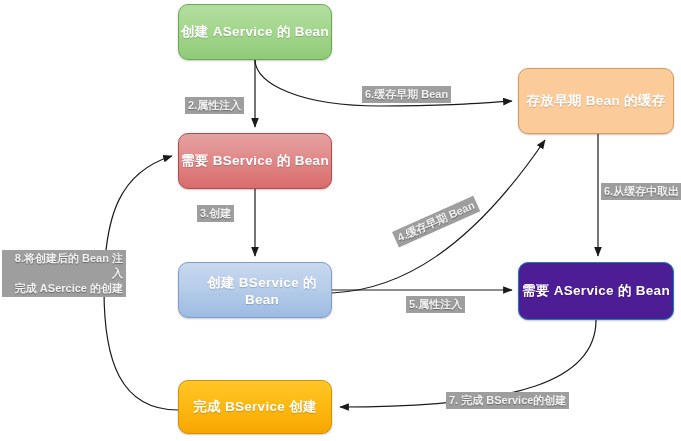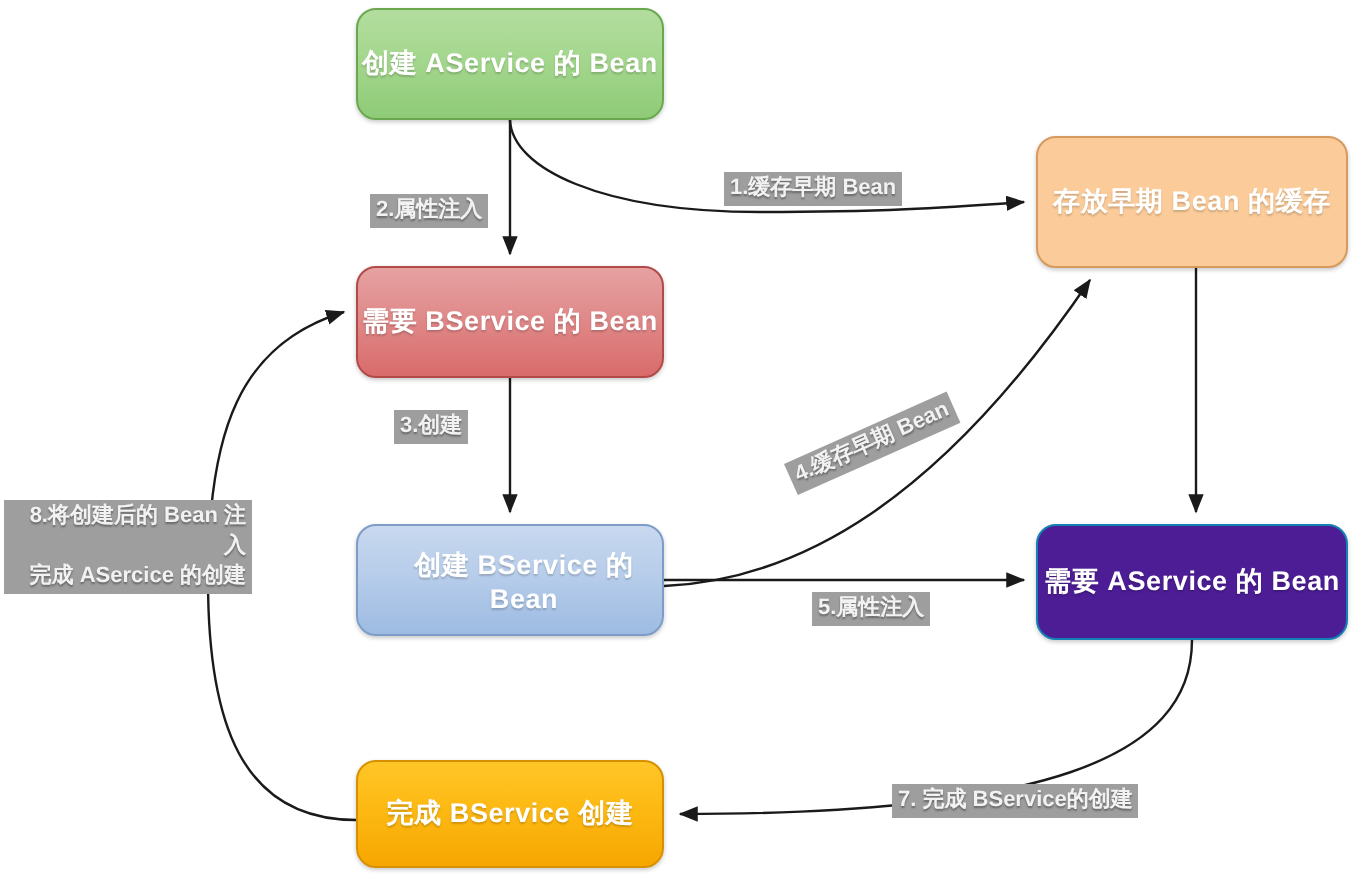--- a/index.html
+++ b/index.html
@@ -126,24 +126,25 @@
   </div>
 
   <div class="node n-peach">
     <span>存放早期 Bean 的缓存</span>
   </div>
 
   <div class="node n-blue-strong">
     <span>需要 AService 的 Bean</span>
   </div>
 
-  <div class="edge-label lbl1">1.缓存早期 Bean</div>
+  <div class="edge-label lbl1">6.缓存早期 Bean</div>
   <div class="edge-label lbl2">2.属性注入</div>
   <div class="edge-label lbl3">3.创建</div>
   <div class="edge-label lbl4">4.缓存早期 Bean</div>
   <div class="edge-label lbl5">5.属性注入</div>
+  <div class="edge-label lbl6">6.从缓存中取出</div>
   <div class="edge-label lbl7">7. 完成 BService的创建</div>
   <div class="edge-label lbl8">
     <div>8.将创建后的 Bean 注入</div>
     <div>完成 ASercice 的创建</div>
   </div>
 
 </div>
 
 </body></html>

